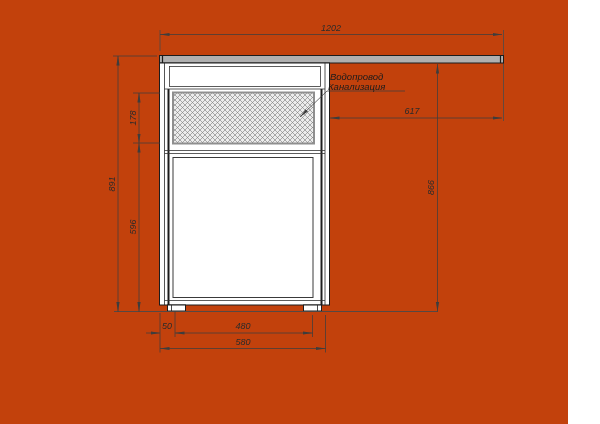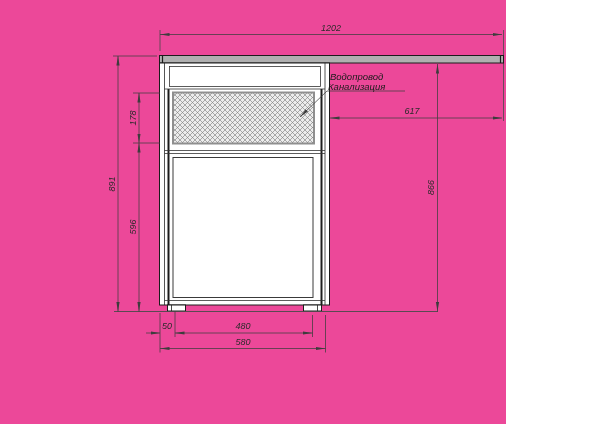--- a/index.html
+++ b/index.html
@@ -1,17 +1,17 @@
 <!DOCTYPE html>
 <html><head>
 <meta charset="utf-8">
 <style>
   html,body{margin:0;padding:0;background:#ffffff;}
   .stage{
-    width:506px;height:424px;position:relative;background:#ec4899;overflow:hidden;
+    width:568px;height:424px;position:relative;background:#c2410c;overflow:hidden;
     font-family:"Liberation Sans", sans-serif;
   }
   svg text{
     font-family:"Liberation Sans", sans-serif;
     font-style:italic;
     fill:#2b2b2b;
   }
   .dim-text{font-size:9px;}
   .ann-text{font-size:9.5px;fill:#1c1c1c;}
 </style>

